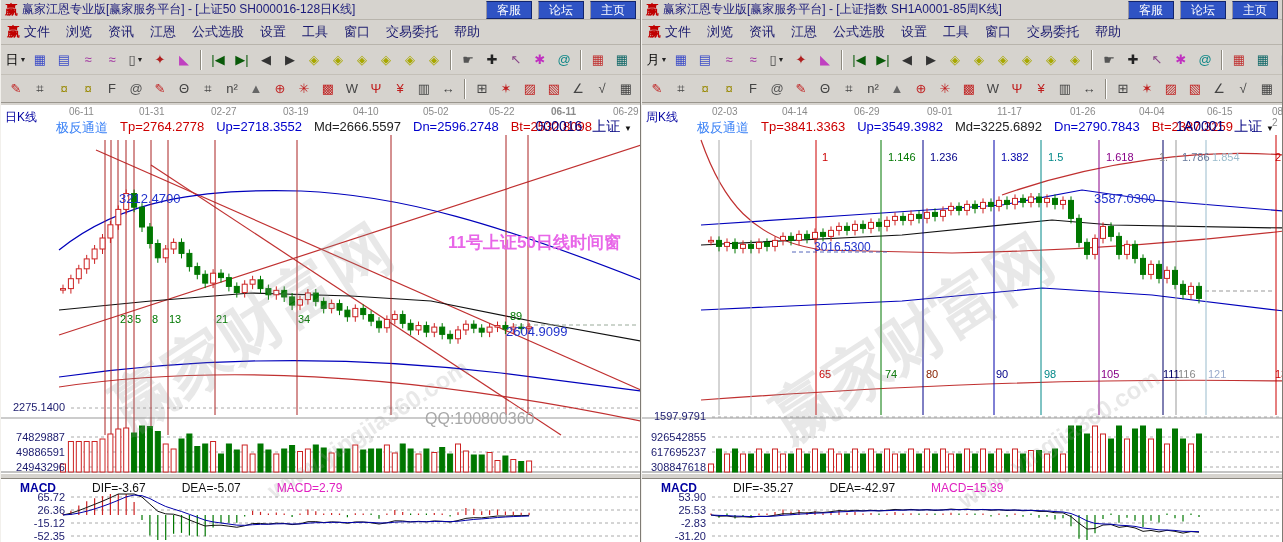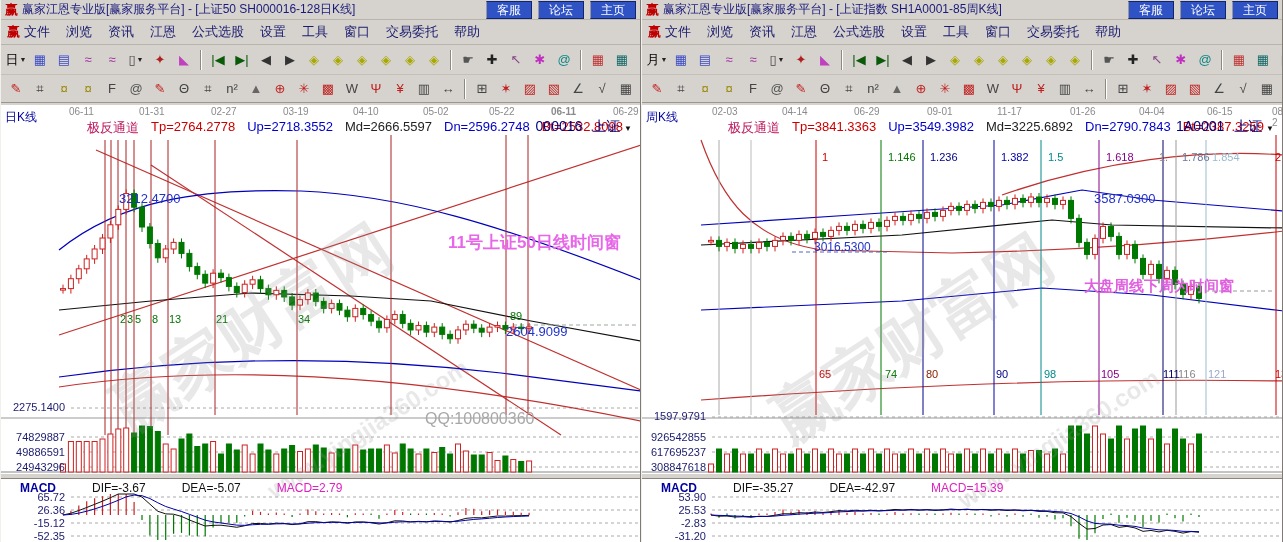--- a/index.html
+++ b/index.html
@@ -30,21 +30,21 @@
   .tsep { width:2px; height:20px; border-left:1px solid #8d897f; border-right:1px solid #ffffff; margin:0 4px; flex:0 0 auto; }
   .tdrop { font-size:7px; color:#222; margin-left:1px; }
   
   .chart { position:absolute; left:0; top:105px; width:100%; height:437px; background:#ffffff; overflow:hidden; }
   .chart svg { position:absolute; left:0; top:0; }
   .paneLabel { position:absolute; left:4px; top:4px; font-size:12px; color:#0000a0; z-index:5; }
   .dates { position:absolute; left:0; top:0; width:100%; height:13px; z-index:4; }
   .dateLbl { position:absolute; top:1px; font-size:10px; color:#8a8a8a; }
   .inforow { position:absolute; left:55px; top:14px; height:16px; display:flex; column-gap:12px;
     font-size:13px; z-index:4; white-space:nowrap; }
-  .chName { color:#be185d;margin-left:31px; }
+  .chName { color:#3b82f6; }
   .vRed { color:#cc0000; } .vBlue { color:#0000cc; } .vMd { color:#222222; }
   .symbolrow { position:absolute; right:8px; top:13px; font-size:14px; color:#000080; z-index:5; white-space:nowrap; }
   .symbolrow .drp { font-size:8px; color:#111; }
   .anno { position:absolute; z-index:6; white-space:nowrap; }
   .gutter { position:absolute; left:2px; width:62px; text-align:right; font-size:11px; color:#1b1b6e; z-index:5; }
   .paneSep { position:absolute; left:0; width:100%; height:6px; background:#d6d3ce;
     border-top:1px solid #ffffff; border-bottom:1px solid #8a867e; z-index:6; top:368px; }
   .macdHead { position:absolute; left:4px; top:376px; display:flex; column-gap:36px; font-size:12px; z-index:7; }
   .macdLbl { color:#0000a0; font-weight:bold;padding-left:15px; }
   .macdDif,.macdDea { color:#111111; }
@@ -910,21 +910,20 @@
       <span class="vBlue">Dn=2790.7843</span>
       <span class="vRed">Bt=2387.3259</span>
     </div>
     <div class="symbolrow">
       <span>1A0001</span>
       <span style="margin-left:6px;">上证</span>
       <span class="drp">▼</span>
     </div>
     <div class="anno" style="left:452px;top:86px;font-size:13px;color:#2233cc;">3587.0300</div>
     <div class="anno" style="left:172px;top:135px;font-size:12px;color:#2233cc;">3016.5300</div>
-    <div class="anno" style="left:442px;top:172px;font-size:15px;font-weight:bold;color:#e060e0;">大盘周线下周为时间窗</div>
     <div class="gutter" style="top:305px;">1597.9791</div>
     <div class="gutter" style="top:326px;">926542855</div>
     <div class="gutter" style="top:341px;">617695237</div>
     <div class="gutter" style="top:356px;">308847618</div>
     <div class="paneSep"></div>
     <div class="macdHead">
       <span class="macdLbl">MACD</span>
       <span class="macdDif">DIF=-35.27</span>
       <span class="macdDea">DEA=-42.97</span>
       <span class="macdVal">MACD=15.39</span>

